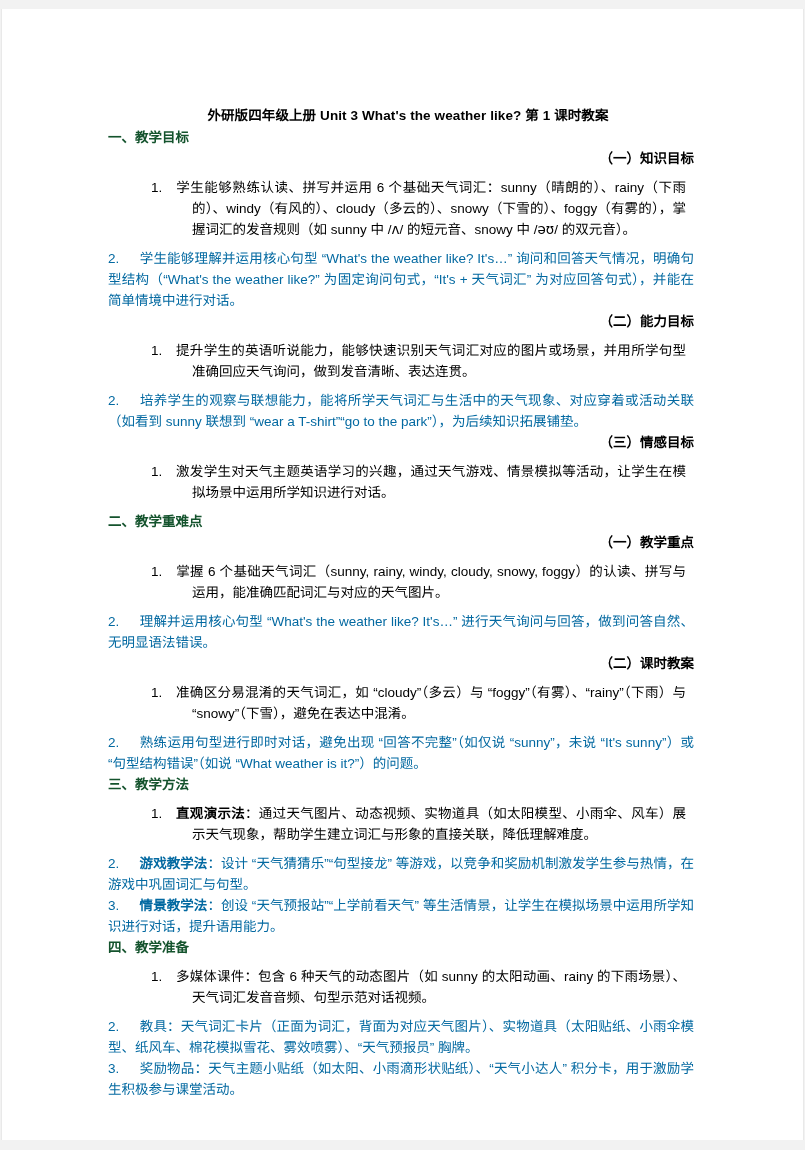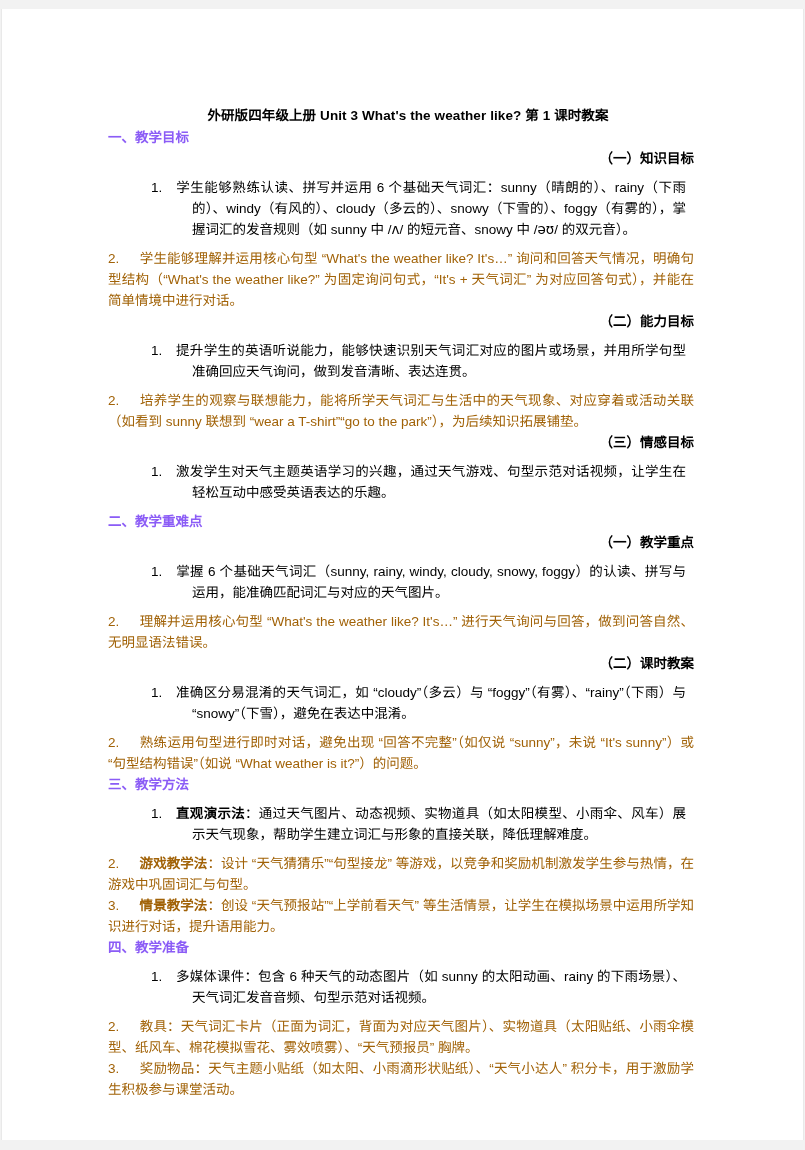--- a/index.html
+++ b/index.html
@@ -50,21 +50,21 @@
     letter-spacing: 0.1px;
     padding-left: 14px;
   }
 
   
   .h1 {
     font-size: 13.5px;
     font-weight: bold;
     line-height: 21px;
     margin: 0;
-    color: #8b5cf6;
+    color: #14532d;
     text-indent: 0;
   }
   
   .h2 {
     font-size: 13.5px;
     font-weight: bold;
     line-height: 21px;
     margin: 0;
     color: #000;
     padding-left: 12px;
@@ -80,21 +80,21 @@
     padding-left: 76px;
     text-indent: -41px;
     text-align: justify;
     text-justify: inter-ideograph;
   }
   
   .item-flush {
     font-size: 13.5px;
     line-height: 21px;
     margin: 0;
-    color: #a16207;
+    color: #0369a1;
     padding-left: 0;
     text-align: justify;
     text-justify: inter-ideograph;
   }
   .num {
     white-space: pre;
   }
   .strong {
     font-weight: bold;
   }
@@ -111,21 +111,21 @@
       <div class="doc-title">外研版四年级上册 Unit 3 What's the weather like? 第 1 课时教案</div>
       <div id="body-root">
           <div class="h1">一、教学目标</div>
           <div class="h2">（一）知识目标</div>
           <div class="item-nested"><span class="num">1. </span><span>学生能够熟练认读、拼写并运用 6 个基础天气词汇：sunny（晴朗的）、rainy（下雨的）、windy（有风的）、cloudy（多云的）、snowy（下雪的）、foggy（有雾的），掌握词汇的发音规则（如 sunny 中 /<span class="ipa">ʌ</span>/ 的短元音、snowy 中 /<span class="ipa">əʊ</span>/ 的双元音）。</span></div>
           <div class="item-flush"><span class="num">2.  </span><span>学生能够理解并运用核心句型 “What's the weather like? It's…” 询问和回答天气情况，明确句型结构（“What's the weather like?” 为固定询问句式，“It's + 天气词汇” 为对应回答句式），并能在简单情境中进行对话。</span></div>
           <div class="h2">（二）能力目标</div>
           <div class="item-nested"><span class="num">1. </span><span>提升学生的英语听说能力，能够快速识别天气词汇对应的图片或场景，并用所学句型准确回应天气询问，做到发音清晰、表达连贯。</span></div>
           <div class="item-flush"><span class="num">2.  </span><span>培养学生的观察与联想能力，能将所学天气词汇与生活中的天气现象、对应穿着或活动关联（如看到 sunny 联想到 “wear a T-shirt”“go to the park”），为后续知识拓展铺垫。</span></div>
           <div class="h2">（三）情感目标</div>
-          <div class="item-nested"><span class="num">1. </span><span>激发学生对天气主题英语学习的兴趣，通过天气游戏、句型示范对话视频，让学生在轻松互动中感受英语表达的乐趣。</span></div>
+          <div class="item-nested"><span class="num">1. </span><span>激发学生对天气主题英语学习的兴趣，通过天气游戏、情景模拟等活动，让学生在模拟场景中运用所学知识进行对话。</span></div>
           <div class="h1">二、教学重难点</div>
           <div class="h2">（一）教学重点</div>
           <div class="item-nested"><span class="num">1. </span><span>掌握 6 个基础天气词汇（sunny, rainy, windy, cloudy, snowy, foggy）的认读、拼写与运用，能准确匹配词汇与对应的天气图片。</span></div>
           <div class="item-flush"><span class="num">2.  </span><span>理解并运用核心句型 “What's the weather like? It's…” 进行天气询问与回答，做到问答自然、无明显语法错误。</span></div>
           <div class="h2">（二）课时教案</div>
           <div class="item-nested"><span class="num">1. </span><span>准确区分易混淆的天气词汇，如 “cloudy”（多云）与 “foggy”（有雾）、“rainy”（下雨）与 “snowy”（下雪），避免在表达中混淆。</span></div>
           <div class="item-flush"><span class="num">2.  </span><span>熟练运用句型进行即时对话，避免出现 “回答不完整”（如仅说 “sunny”，未说 “It's sunny”）或 “句型结构错误”（如说 “What weather is it?”）的问题。</span></div>
           <div class="h1">三、教学方法</div>
           <div class="item-nested"><span class="num">1. </span><span class="strong">直观演示法</span><span>：通过天气图片、动态视频、实物道具（如太阳模型、小雨伞、风车）展示天气现象，帮助学生建立词汇与形象的直接关联，降低理解难度。</span></div>
           <div class="item-flush"><span class="num">2.  </span><span class="strong">游戏教学法</span><span>：设计 “天气猜猜乐”“句型接龙” 等游戏，以竞争和奖励机制激发学生参与热情，在游戏中巩固词汇与句型。</span></div>

